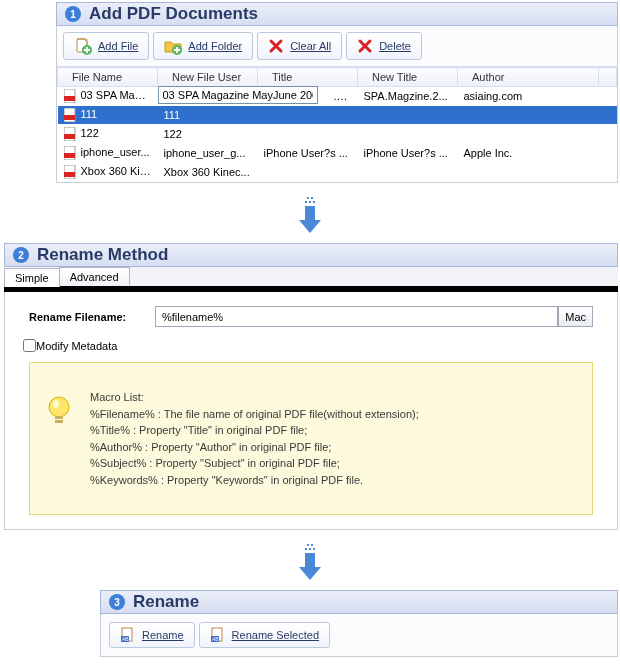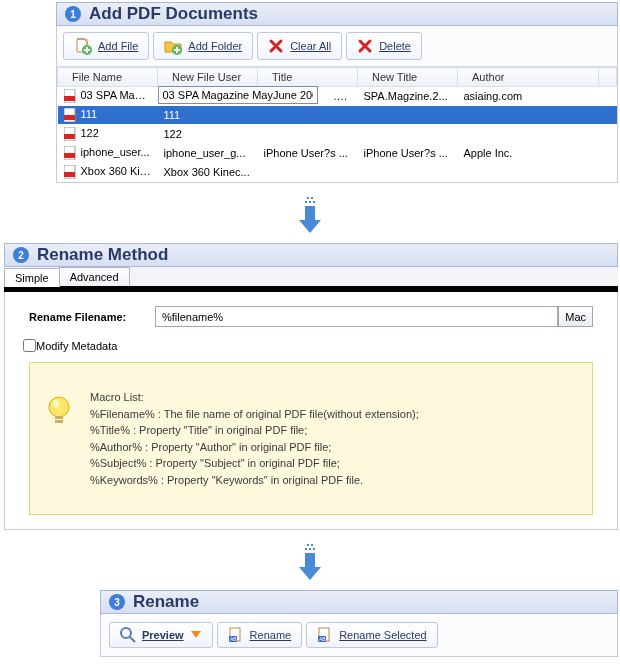--- a/index.html
+++ b/index.html
@@ -221,30 +221,20 @@
 
 <div class="panel panel3-wrap">
   <div class="panel-header">
     <div class="step-badge">3</div>
     <div class="panel-title">Rename</div>
   </div>
   <div class="panel-body panel3-body">
     <div class="toolbar">
       <div class="tool-btn">
         <svg width="16" height="16">
-            <circle cx="6" cy="6" r="5" fill="none" stroke="#5a7bbb" stroke-width="2"></circle>
-            <path d="M10 10l5 5" stroke="#5a7bbb" stroke-width="2"></path>
-          </svg>
-        <span style="font-weight:bold;">Preview</span>
-        <svg class="orange-tri" width="12" height="10">
-            <path d="M1 1 L11 1 L6 8 Z" fill="#f08a20"></path>
-          </svg>
-      </div>
-      <div class="tool-btn">
-        <svg width="16" height="16">
             <rect x="2" y="1" width="10" height="13" fill="#fff" stroke="#b84"></rect>
             <rect x="1" y="9" width="8" height="6" rx="1" fill="#3a66c8"></rect>
             <text x="2" y="14" font-size="5" fill="#fff">AB</text>
           </svg>
         <span>Rename</span>
       </div>
       <div class="tool-btn">
         <svg width="16" height="16">
             <rect x="2" y="1" width="10" height="13" fill="#fff" stroke="#b84"></rect>
             <rect x="1" y="9" width="8" height="6" rx="1" fill="#3a66c8"></rect>

